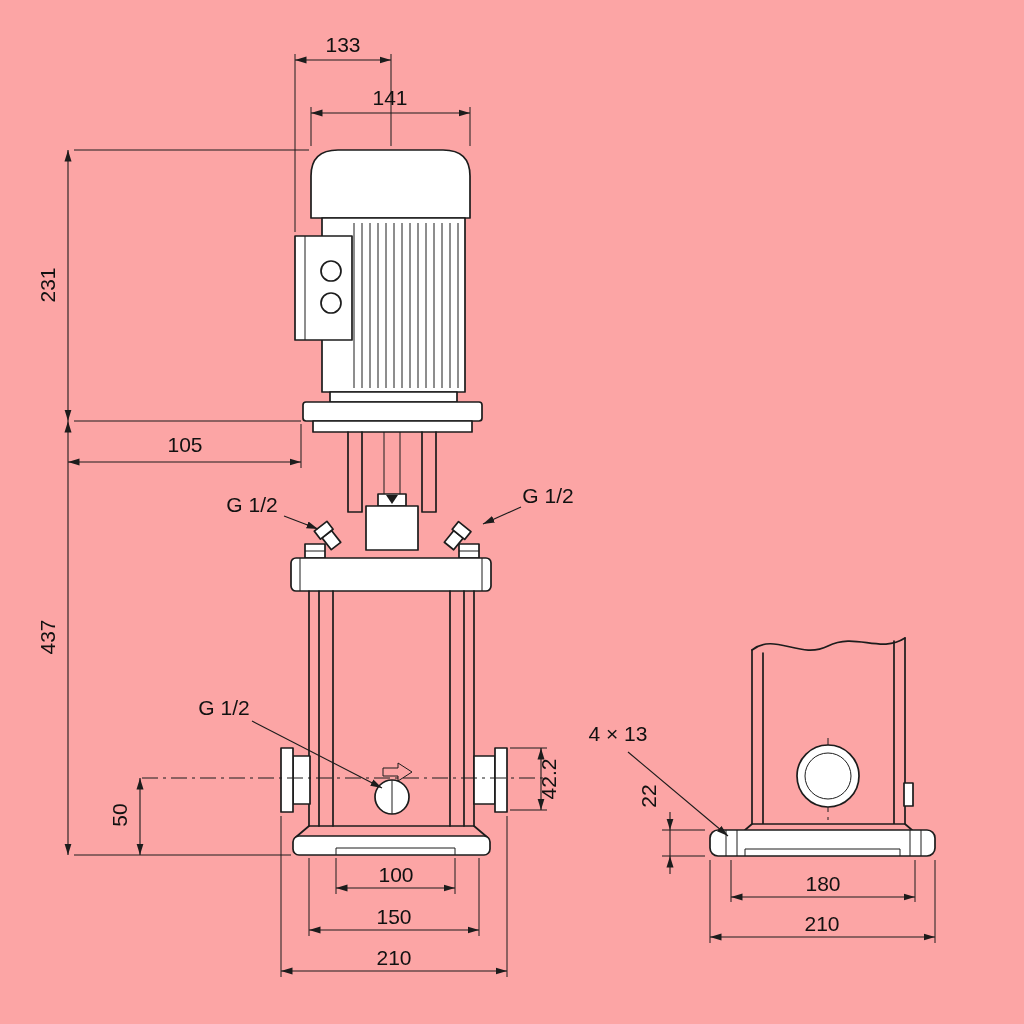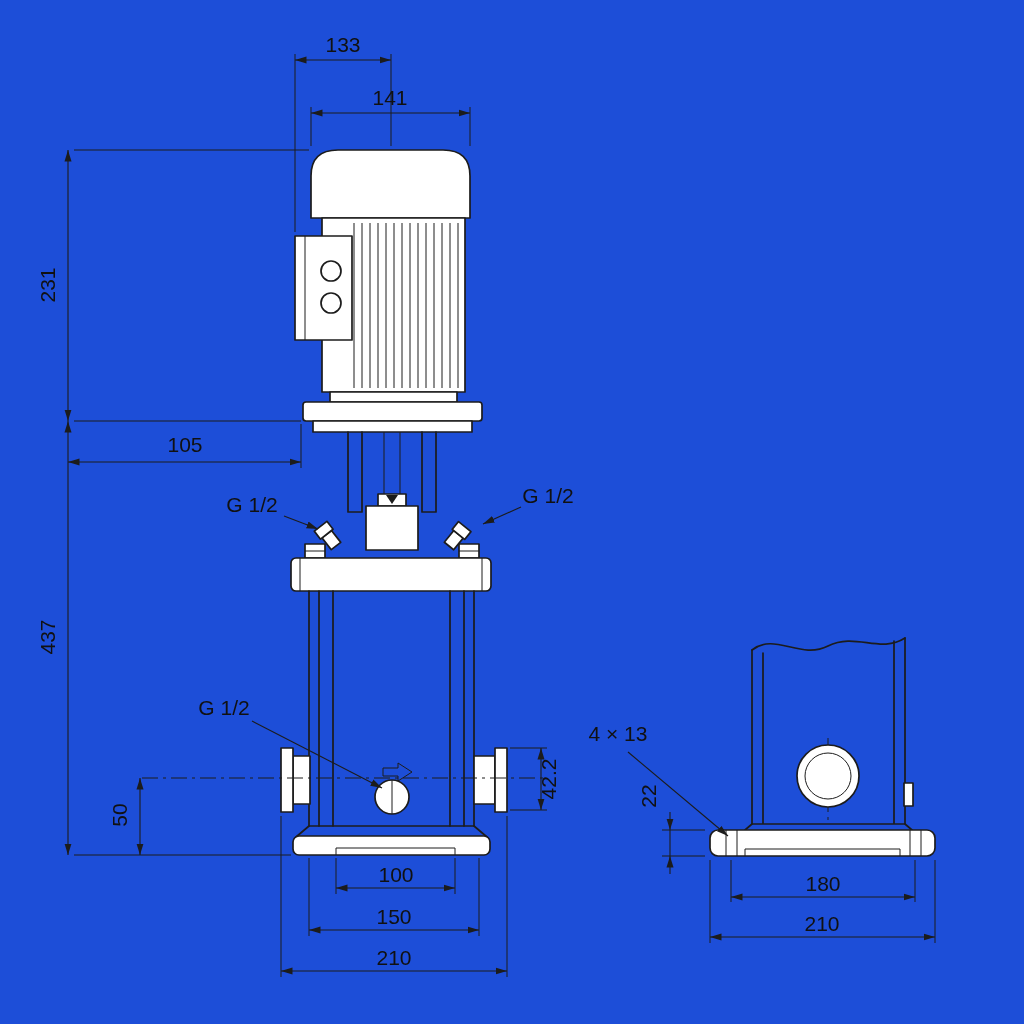--- a/index.html
+++ b/index.html
@@ -1,16 +1,16 @@
 <!DOCTYPE html>
 <html><head>
 <meta charset="utf-8">
 <style>
   html,body{margin:0;padding:0;background:#ffffff;}
-  .canvas{position:relative;width:1024px;height:1024px;background:#1d4ed8;overflow:hidden;}
+  .canvas{position:relative;width:1024px;height:1024px;background:#fca5a5;overflow:hidden;}
   svg{position:absolute;left:0;top:0;}
   .outline{stroke:#1c1c1c;stroke-width:1.7;fill:none;stroke-linejoin:round;stroke-linecap:round;}
   .solid{stroke:#1c1c1c;stroke-width:1.7;fill:#ffffff;stroke-linejoin:round;}
   .thin{stroke:#1c1c1c;stroke-width:1;fill:none;}
   .dim{stroke:#1c1c1c;stroke-width:1.1;fill:none;}
   .ext{stroke:#1c1c1c;stroke-width:1;fill:none;}
   .center{stroke:#1c1c1c;stroke-width:1;fill:none;stroke-dasharray:16 5 3 5;}
   .t{font-family:"Liberation Sans",sans-serif;font-size:21px;fill:#111111;}
 </style>
 </head>

